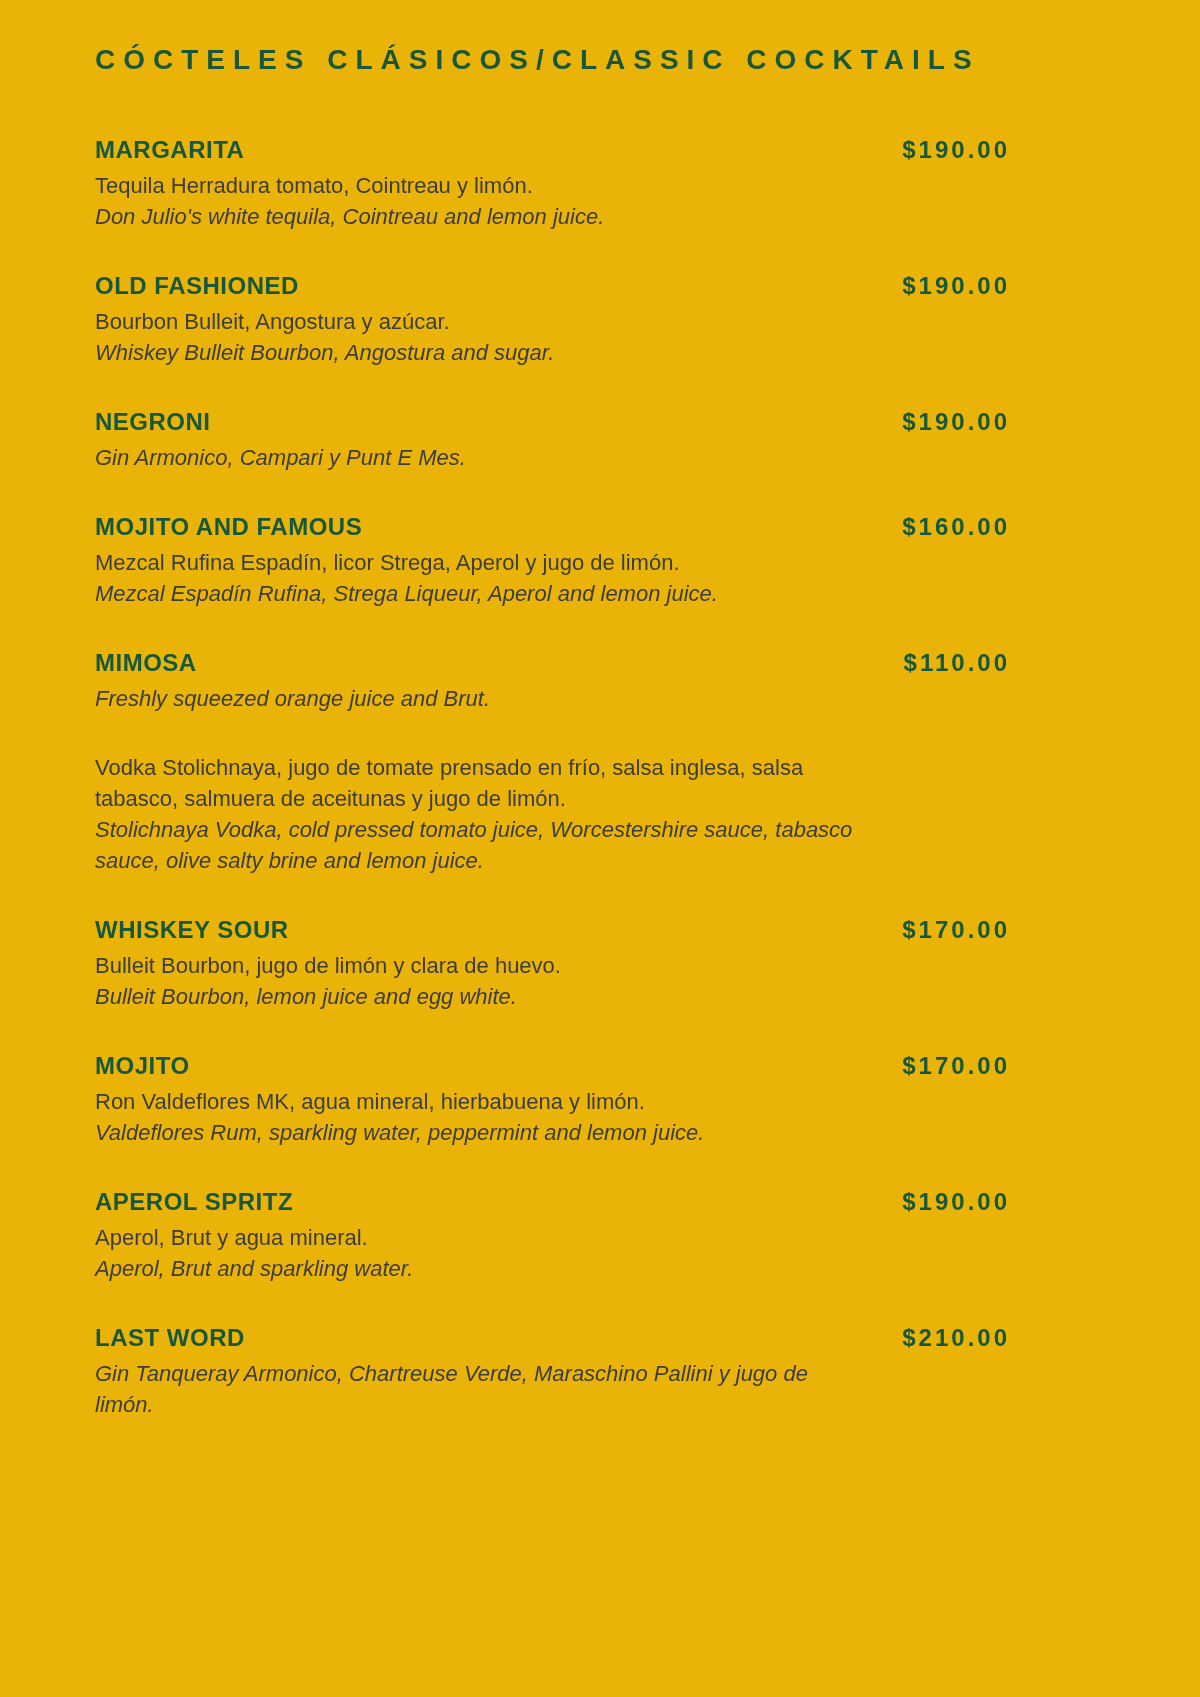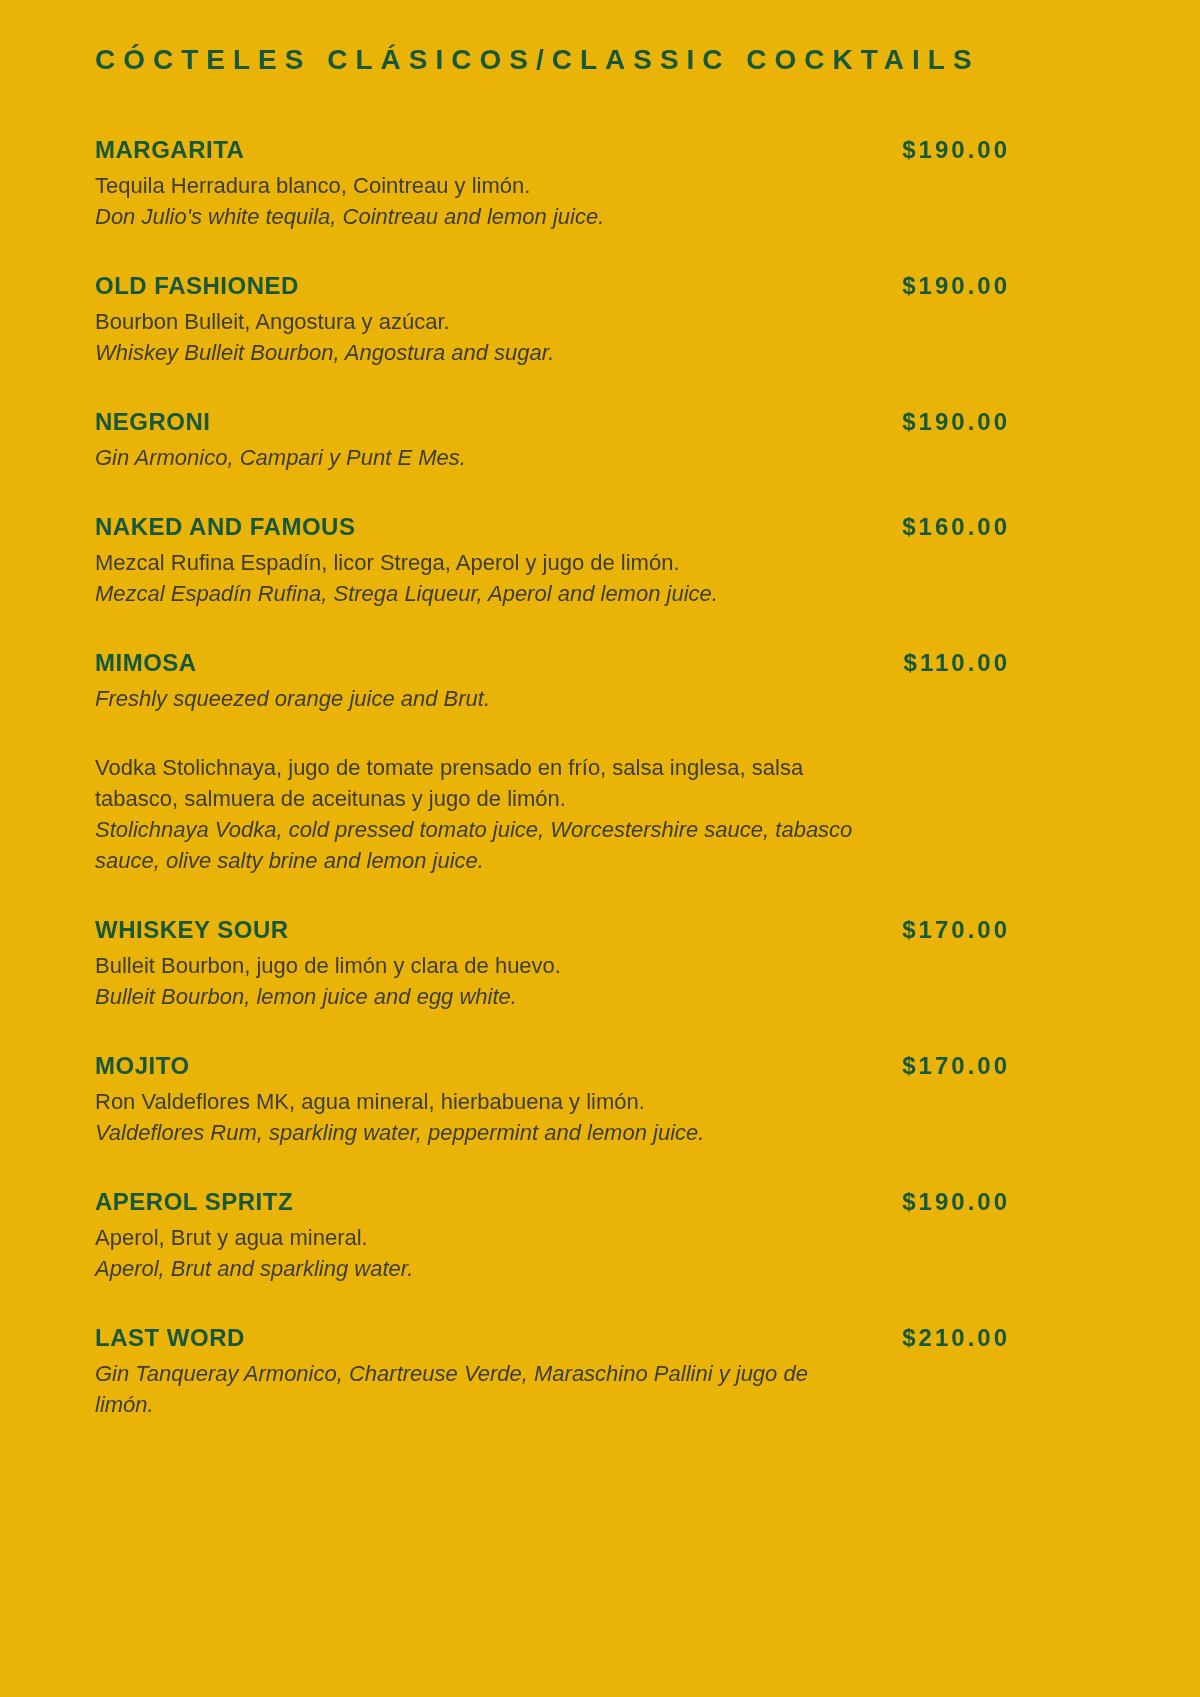--- a/index.html
+++ b/index.html
@@ -72,21 +72,21 @@
 <div class="page">
   <div class="content">
 
     <h1 class="menu-title">CÓCTELES CLÁSICOS/CLASSIC COCKTAILS</h1>
 
     <div class="item">
       <div class="item-head">
         <span class="item-name">MARGARITA</span>
         <span class="item-price">$190.00</span>
       </div>
-      <div class="item-desc es">Tequila Herradura blanco, Cointreau y limón.</div>
+      <div class="item-desc es">Tequila Herradura tomato, Cointreau y limón.</div>
       <div class="item-desc en">Don Julio's white tequila, Cointreau and lemon juice.</div>
     </div>
 
     <div class="item">
       <div class="item-head">
         <span class="item-name">OLD FASHIONED</span>
         <span class="item-price">$190.00</span>
       </div>
       <div class="item-desc es">Bourbon Bulleit, Angostura y azúcar.</div>
       <div class="item-desc en">Whiskey Bulleit Bourbon, Angostura and sugar.</div>
@@ -96,21 +96,21 @@
       <div class="item-head">
         <span class="item-name">NEGRONI</span>
         <span class="item-price">$190.00</span>
       </div>
 
       <div class="item-desc en">Gin Armonico, Campari y Punt E Mes.</div>
     </div>
 
     <div class="item">
       <div class="item-head">
-        <span class="item-name">NAKED AND FAMOUS</span>
+        <span class="item-name">MOJITO AND FAMOUS</span>
         <span class="item-price">$160.00</span>
       </div>
       <div class="item-desc es">Mezcal Rufina Espadín, licor Strega, Aperol y jugo de limón.</div>
       <div class="item-desc en">Mezcal Espadín Rufina, Strega Liqueur, Aperol and lemon juice.</div>
     </div>
 
     <div class="item">
       <div class="item-head">
         <span class="item-name">MIMOSA</span>
         <span class="item-price">$110.00</span>

